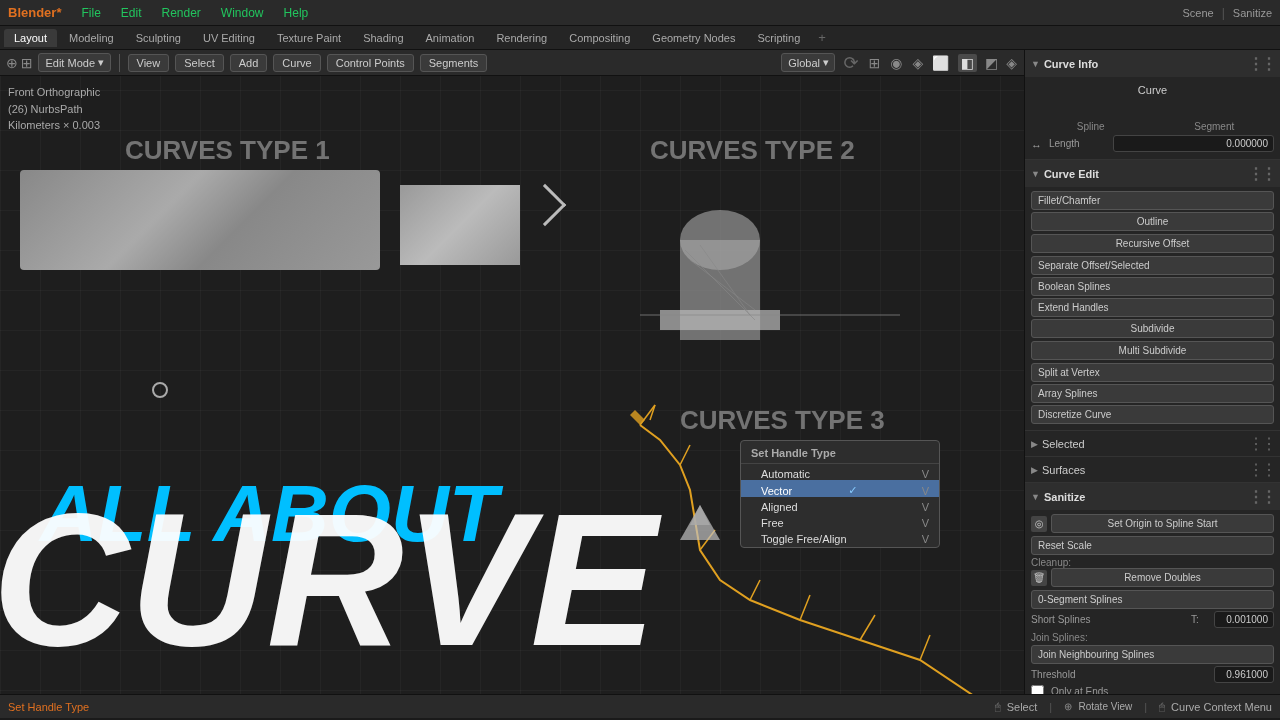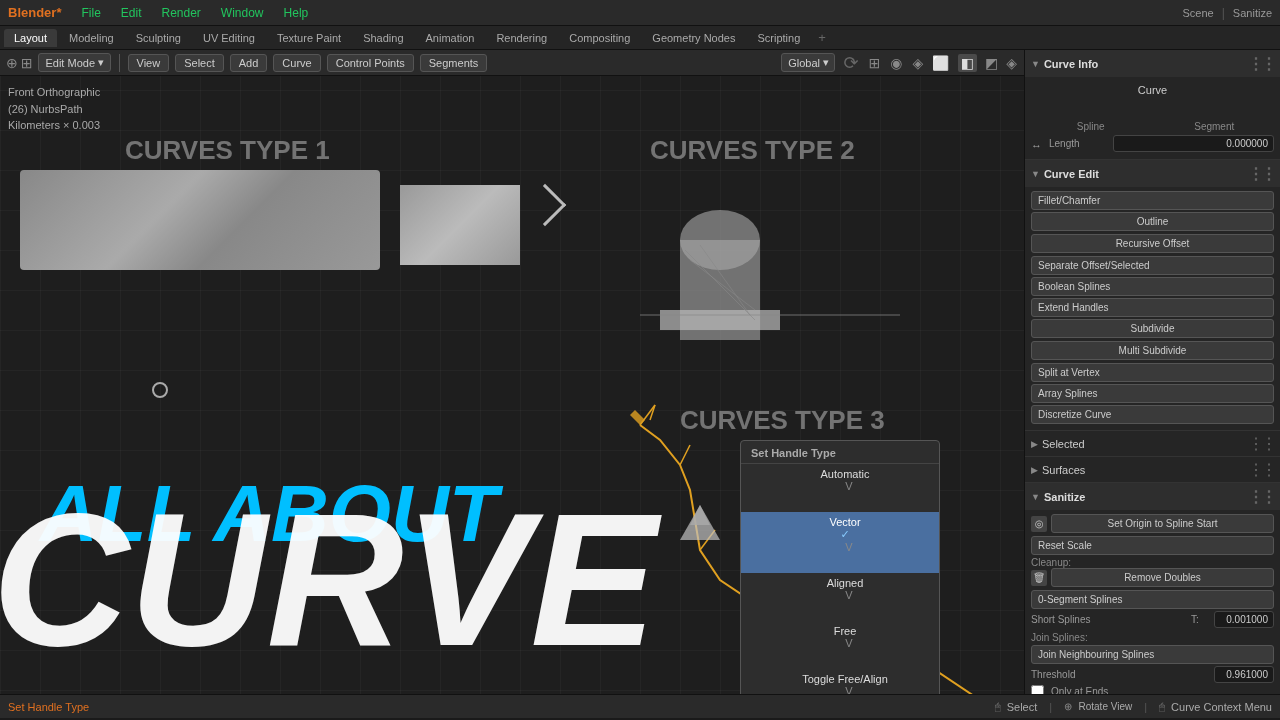--- a/index.html
+++ b/index.html
@@ -156,28 +156,27 @@
       padding: 2px 0;
     }
     .ctx-header {
       padding: 4px 10px;
       font-size: 11px;
       color: #aaa;
       border-bottom: 1px solid #444;
       font-weight: bold;
     }
     .ctx-item {
-      padding: 4px 10px 20px 20px;
+      padding: 4px 10px 0 20px;
       font-size: 11px;
       cursor: pointer;
       display: flex;
       justify-content: space-between;
       align-items: center;
       color: #ddd;
-      flex-direction: column;
     }
     .ctx-item.selected { background: #4a6fa0; color: #fff; }
     .ctx-item .shortcut { color: #888; margin-left: 8px; }
     .ctx-check { color: #88ccff; }
 
     
     #right-panel {
       width: 256px;
       background: #252525;
       border-left: 1px solid #111;

